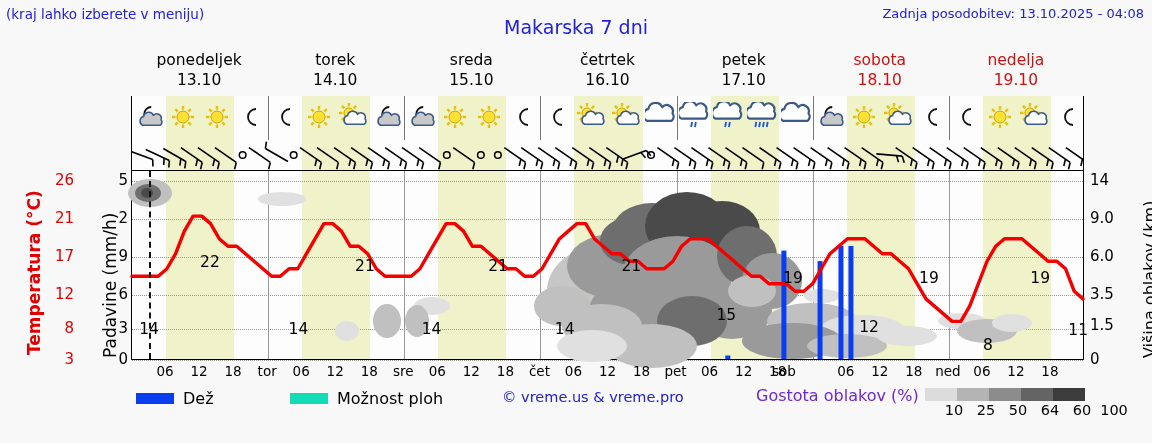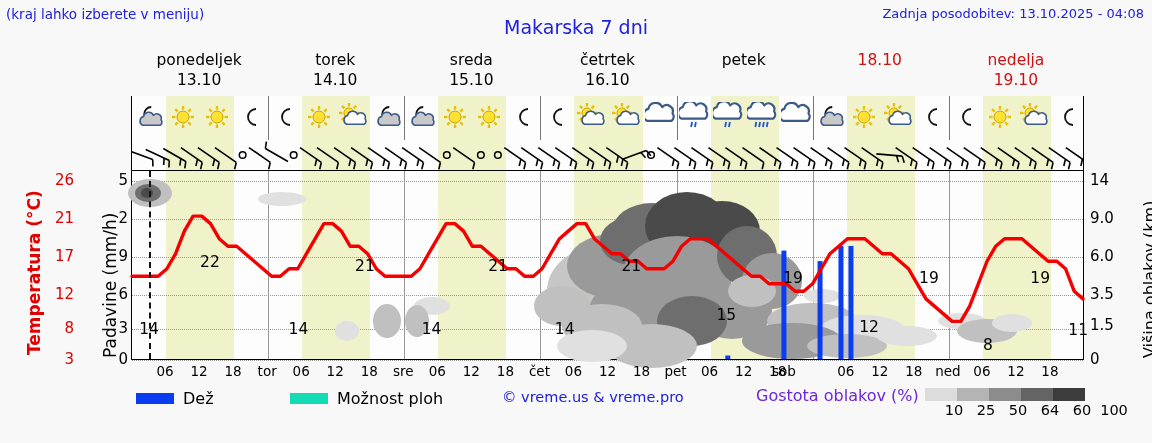--- a/index.html
+++ b/index.html
@@ -93,22 +93,24 @@
     <div class="day-head-cell">
       <div>sreda</div>
       <div class="dnum">15.10</div>
     </div>
     <div class="day-head-cell">
       <div>četrtek</div>
       <div class="dnum">16.10</div>
     </div>
     <div class="day-head-cell">
       <div>petek</div>
+      <div class="dnum">17.10</div>
     </div>
     <div class="day-head-cell weekend">
+      <div>sobota</div>
       <div class="dnum">18.10</div>
     </div>
     <div class="day-head-cell weekend">
       <div>nedelja</div>
       <div class="dnum">19.10</div>
     </div>
   </div>
 
 <div class="abs" id="icon-row">
     <div class="band" style="left: 34.0357px; width: 68.0714px;"></div>

